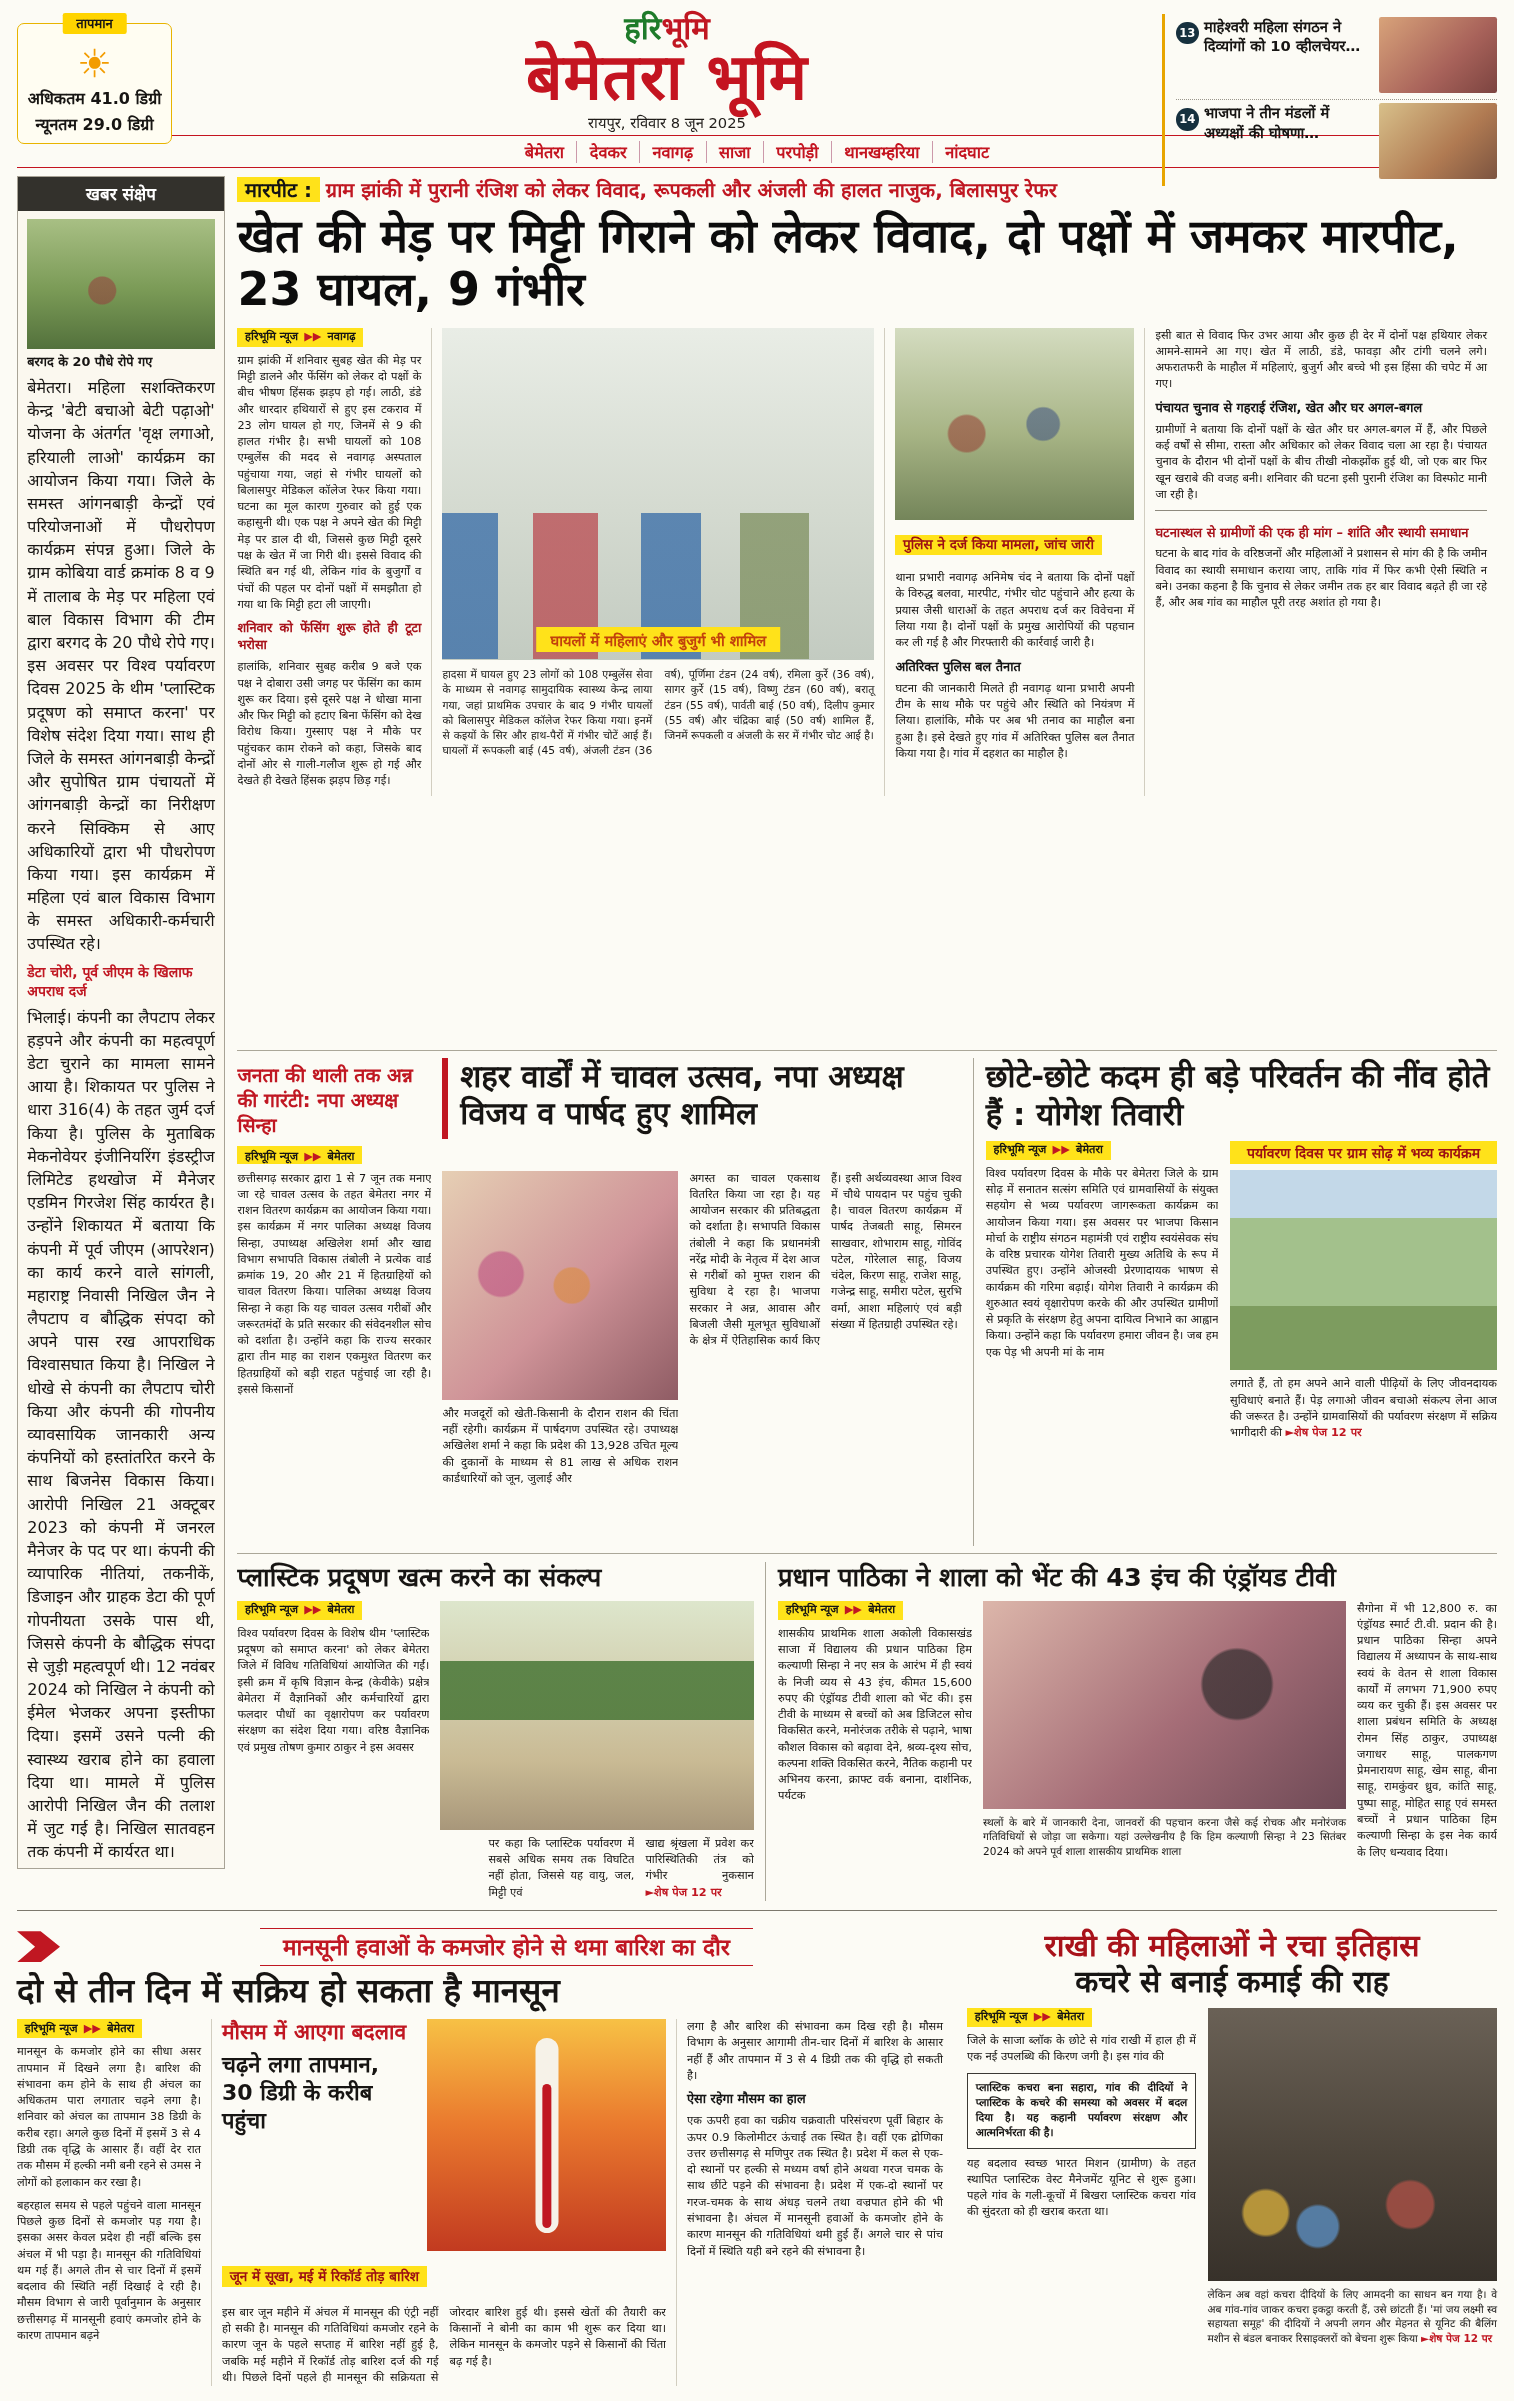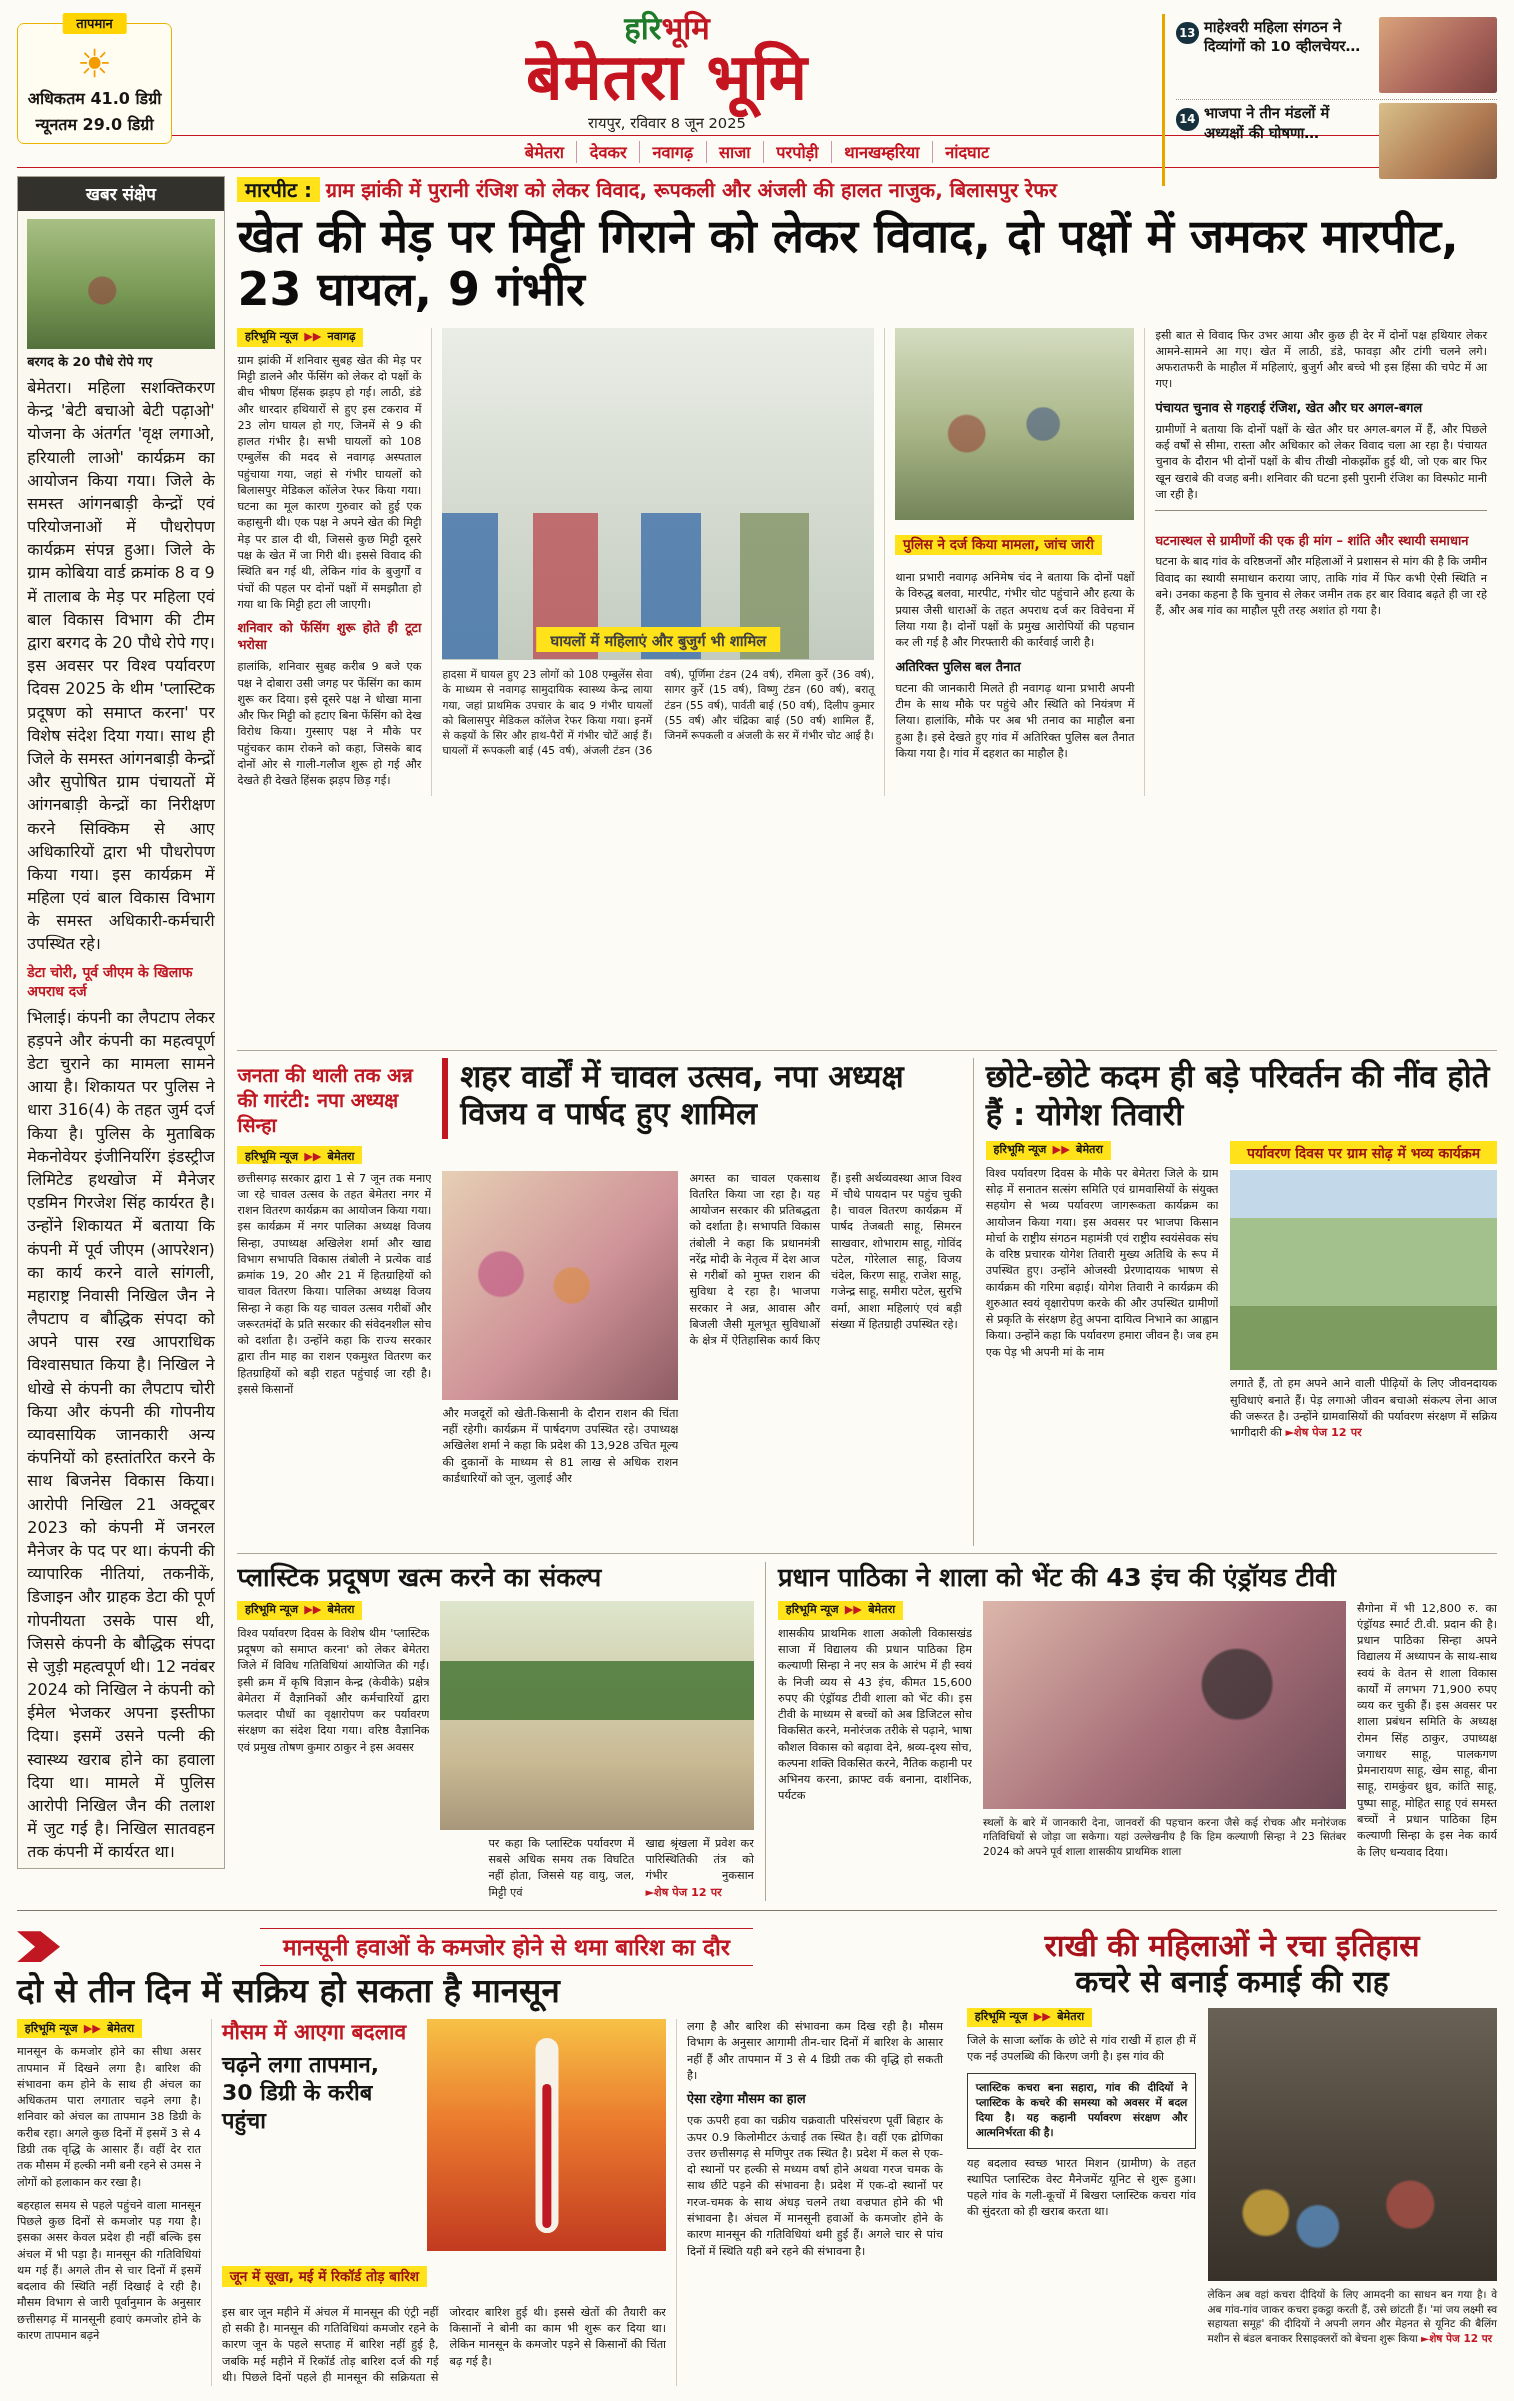--- a/index.html
+++ b/index.html
@@ -40,40 +40,40 @@
 
 .col{font-size:11.3px;line-height:1.44;text-align:justify;overflow:hidden;}
 .col p{margin-bottom:7px;}
 .subhead{font-weight:bold;color:#a8121a;font-size:12.8px;line-height:1.32;margin:1.5px 0 5.4px;}
 .subhead.dark{color:#141414;}
 .byline{display:inline-block;background:#ffe21a;padding:1.5px 7.7px;font-size:11.2px;font-weight:bold;margin-bottom:6.2px;white-space:nowrap;}
 .byline .arrows{color:#c01722;padding:0 2.3px;}
 .hl{display:inline-block;background:#ffe21a;color:#9c0e13;font-weight:bold;font-size:13.6px;padding:1.5px 7.7px;margin:15px 0;line-height:1.3;}
 .more{color:#c01722;font-weight:bold;white-space:nowrap;}
 .photo{position:relative;background:#cfccc2;}
-.photo-cap{position:absolute;bottom:7.7px;left:50%;transform:translateX(-50%);background:#ffe21a;color:#404040;font-weight:bold;font-size:14.7px;padding:2.3px 14px;white-space:nowrap;}
+.photo-cap{position:absolute;bottom:7.7px;left:50%;transform:translateX(-50%);background:#ffe21a;color:#c2410c;font-weight:bold;font-size:14.7px;padding:2.3px 14px;white-space:nowrap;}
 
 
 .kicker{font-size:20px;font-weight:bold;color:#c01722;margin:1.5px 0 7.7px;line-height:1.25;}
 .kicker-tag{background:#ffe21a;color:#141414;padding:0.8px 7.7px;margin-right:6.2px;}
 .lead-headline{font-size:46px;font-weight:bold;line-height:1.14;color:#0c0c0c;margin-bottom:12.4px;}
 .lead-grid{display:grid;grid-template-columns:194px 453px 260px 1fr;column-gap:0;}
 .lead-grid>*{padding:0 10px;}
 .lead-grid>*:first-child{padding-left:0;}
 .lead-grid>*+*{border-left:0.8px solid #d2cec0;}
 .ph-hospital{height:332px;
   background:
    linear-gradient(90deg, rgba(58,110,168,.78) 0 13%, rgba(0,0,0,0) 13% 21%, rgba(184,67,74,.72) 21% 36%, rgba(0,0,0,0) 36% 46%, rgba(58,110,168,.78) 46% 60%, rgba(0,0,0,0) 60% 69%, rgba(122,140,90,.72) 69% 85%, rgba(0,0,0,0) 85%) 0 100%/100% 44% no-repeat,
    linear-gradient(180deg,#e9ede6 0%,#d4dad0 55%,#c3cbc1 100%);}
 .photo-note{font-size:10.7px;line-height:1.42;text-align:justify;margin-top:7.7px;column-count:2;column-gap:12.4px;}
 .ph-police{height:192px;background:
    radial-gradient(circle at 30% 55%, rgba(150,60,50,.55) 0 9%, rgba(0,0,0,0) 10%),
    radial-gradient(circle at 62% 50%, rgba(60,80,130,.55) 0 9%, rgba(0,0,0,0) 10%),
    linear-gradient(180deg,#d4dcc0 0%,#a7b485 55%,#74855a 100%);}
-.substory{border-top:1.5px solid #8e8a7e;margin-top:0;padding-top:21px;}
+.substory{border-top:1.5px solid #8e8a7e;margin-top:0;padding-top:13px;}
 .substory-title{font-weight:bold;color:#a8121a;font-size:13px;line-height:1.35;margin-bottom:4.6px;}
 
 
 .rice-head{display:flex;gap:12.4px;margin-bottom:7.7px;}
 .rice-leadin{width:192px;font-size:19.4px;font-weight:bold;color:#c01722;line-height:1.3;padding-top:4.6px;}
 .rice-headline{flex:1;font-size:31px;font-weight:bold;line-height:1.18;border-left:6.2px solid #c01722;padding-left:12.4px;}
 .rice-grid{display:grid;grid-template-columns:194px 236px 1fr;gap:11px;}
 .rice-grid .cc2{column-count:2;column-gap:11px;}
 .ph-rice{height:229px;background:
    radial-gradient(circle at 25% 45%, rgba(190,80,130,.6) 0 10%, rgba(0,0,0,0) 11%),

